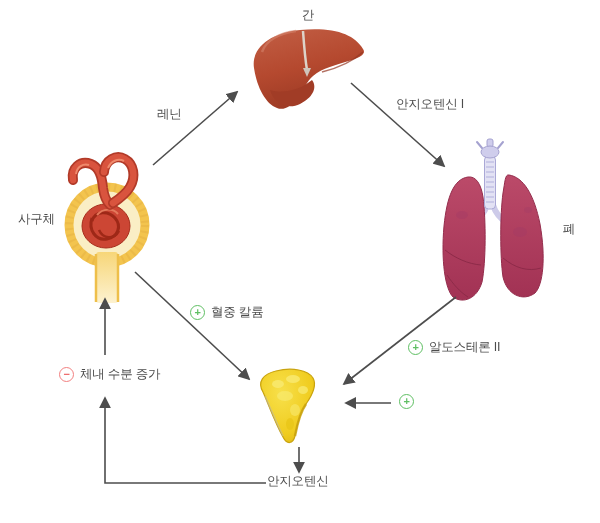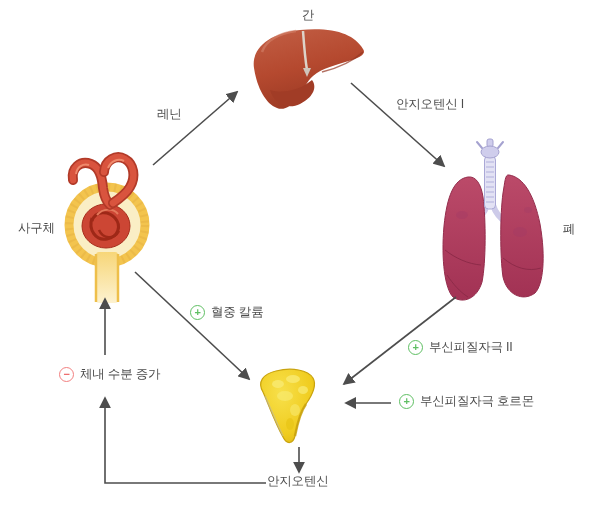--- a/index.html
+++ b/index.html
@@ -136,35 +136,34 @@
   </svg>
 
   <div class="lbl center" style="left:283px;top:8px;width:50px;">간</div>
 
   <div class="lbl" style="left:157px;top:108px;font-family:Liberation Mono, monospace;">레닌</div>
 
   <div class="lbl" style="left:396px;top:97px;">안지오텐신 I</div>
 
   <div class="lbl center" style="left:556px;top:222px;width:26px;">폐</div>
 
-  <div class="lbl" style="left:18px;top:221px;text-align:right;">사구체</div>
+  <div class="lbl" style="left:18px;top:212px;text-align:right;">사구체</div>
 
   <div class="tag" style="left:190px;top:305px;">
     <span class="badge badge-plus">+</span>
     <span>혈중 칼륨</span>
   </div>
 
   <div class="tag" style="left:408px;top:340px;">
     <span class="badge badge-plus">+</span>
-    <span>부신피질자극 II</span>
+    <span>알도스테론 II</span>
   </div>
 
   <div class="tag" style="left:399px;top:394px;">
     <span class="badge badge-plus">+</span>
-    <span>부신피질자극 호르몬</span>
   </div>
 
   <div class="tag" style="left:59px;top:367px;">
     <span class="badge badge-minus">−</span>
     <span>체내 수분 증가</span>
   </div>
 
   <div class="lbl" style="left:267px;top:474px;">안지오텐신</div>
 
 </div>

